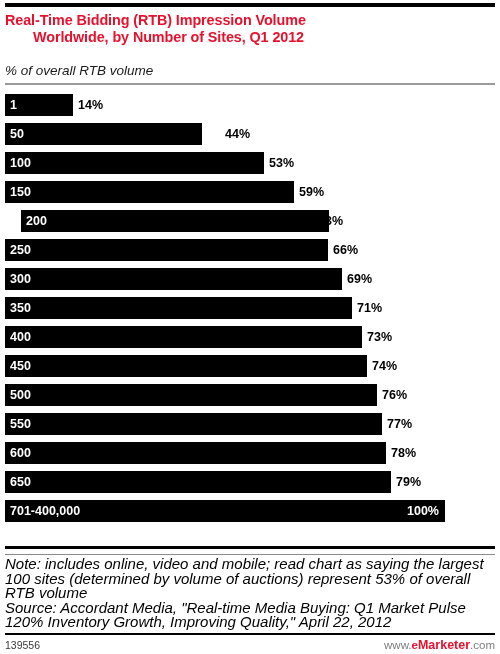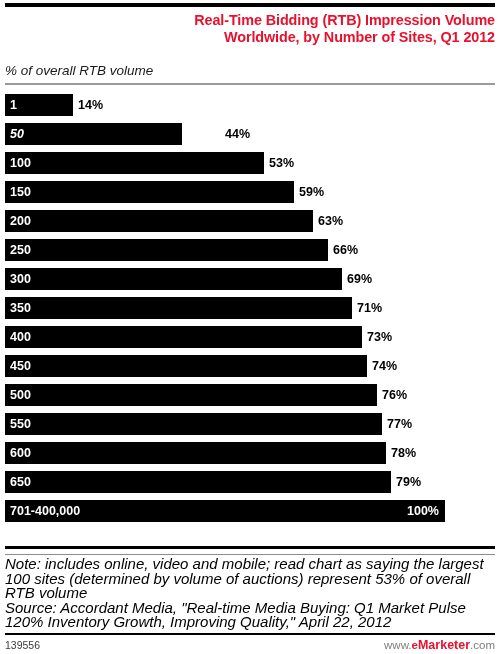--- a/index.html
+++ b/index.html
@@ -32,21 +32,20 @@
   .header {
     padding-top: 5px;
   }
   .chart-title {
     color: #e8112d;
     font-weight: bold;
     font-size: 14.4px;
     line-height: 17px;
     letter-spacing: -0.1px;
     margin: 0;
-    text-align: right;
   }
   .chart-title .line2 { display: block; margin-left: 28px; }
   .chart-subtitle {
     font-style: italic;
     font-size: 13.5px;
     line-height: 17px;
     margin: 16px 0 0 0;
     color: #1a1a1a;
   }
   .header-rule {
@@ -168,39 +167,39 @@
   </div>
 
   <div class="plot" id="plot">
       <div class="bar-row">
         <div class="bar" style="width: 68px;">
           <span class="bar-cat">1</span>
         </div>
         <span class="bar-val" style="left: 73px;">14%</span>
       </div>
       <div class="bar-row">
-        <div class="bar" style="width: 177px; font-style: italic;">
+        <div class="bar" style="width: 197px;">
           <span class="bar-cat">50</span>
         </div>
         <span class="bar-val" style="left: 220px;">44%</span>
       </div>
       <div class="bar-row">
         <div class="bar" style="width: 259px;">
           <span class="bar-cat">100</span>
         </div>
         <span class="bar-val" style="left: 264px;">53%</span>
       </div>
       <div class="bar-row">
         <div class="bar" style="width: 289px;">
           <span class="bar-cat">150</span>
         </div>
         <span class="bar-val" style="left: 294px;">59%</span>
       </div>
       <div class="bar-row">
-        <div class="bar" style="width: 308px;">
+        <div class="bar" style="width: 308px; margin-left: 16px;">
           <span class="bar-cat">200</span>
         </div>
         <span class="bar-val" style="left: 313px;">63%</span>
       </div>
       <div class="bar-row">
         <div class="bar" style="width: 323px;">
           <span class="bar-cat">250</span>
         </div>
         <span class="bar-val" style="left: 328px;">66%</span>
       </div>

